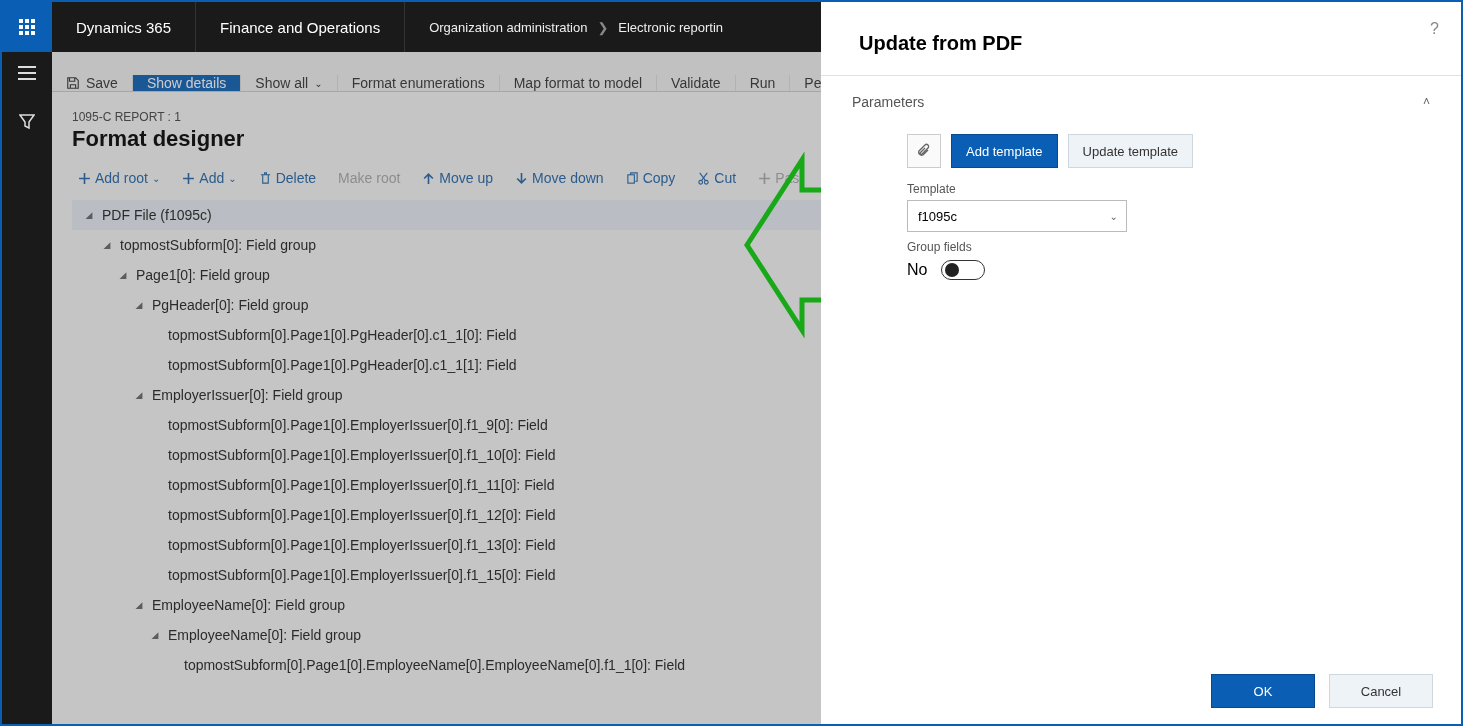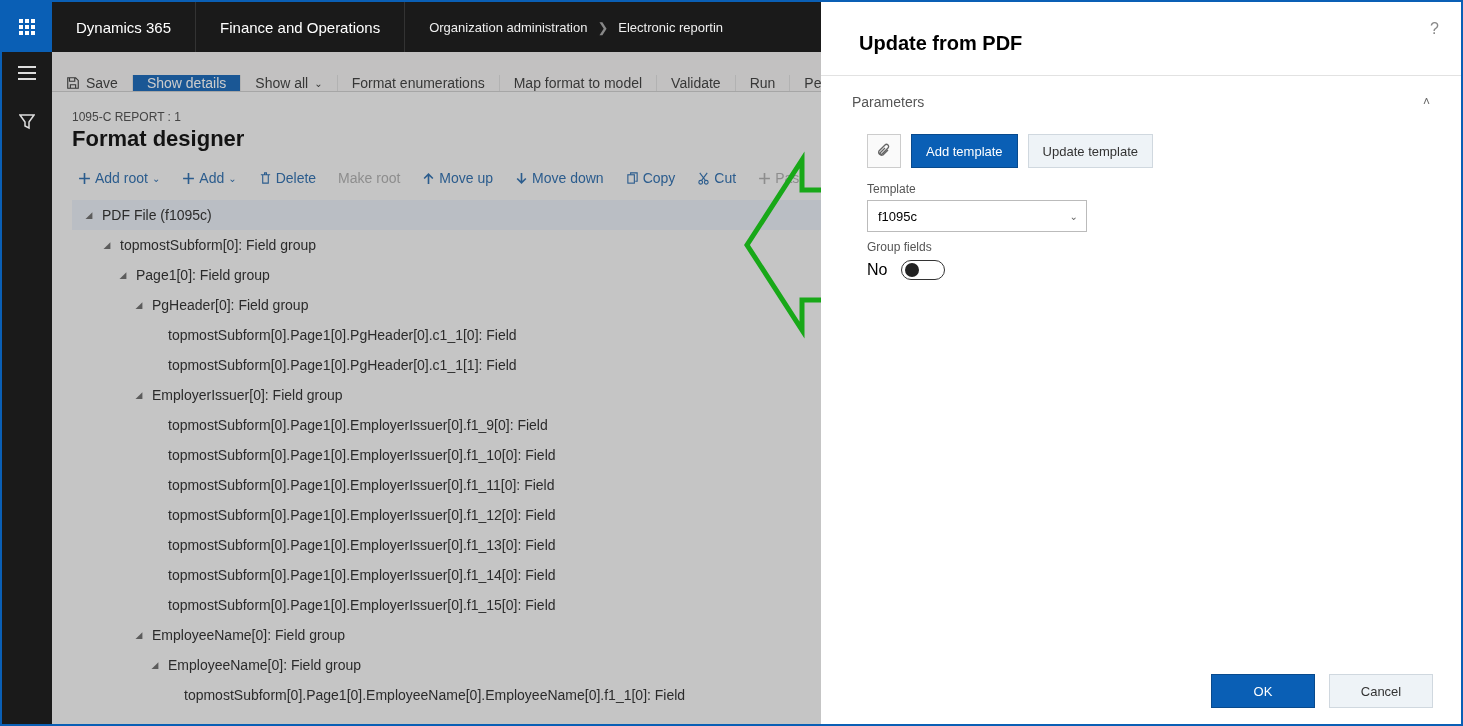--- a/index.html
+++ b/index.html
@@ -46,21 +46,21 @@
 
 
 .scrim { position: absolute; top: 50px; left: 50px; right: 0; bottom: 0; background: rgba(70,70,70,0.28); pointer-events: none; }
 
 
 .panel { position: absolute; top: 0; right: 0; bottom: 0; width: 640px; background: #fff; display: flex; flex-direction: column; }
 .panel .help { position: absolute; top: 18px; right: 22px; color: #888; font-size: 16px; cursor: pointer; }
 .panel h2 { font-size: 20px; font-weight: 600; padding: 30px 38px 20px; }
 .panel hr { border: none; border-top: 1px solid #e2e2e2; }
 .section-head { display: flex; justify-content: space-between; align-items: center; padding: 18px 31px 10px; font-size: 14px; color: #555; cursor: pointer; }
-.section-body { padding: 6px 46px; }
+.section-body { padding: 6px 46px; margin-left: 40px; }
 .btnrow { display: flex; align-items: center; gap: 10px; margin: 8px 0 14px; }
 .btnrow .attach { width: 34px; height: 34px; border: 1px solid #ccc; display: flex; align-items: center; justify-content: center; background: #fafafa; cursor: pointer; }
 .btnrow .pbtn { height: 34px; padding: 0 14px; font-size: 13px; display: flex; align-items: center; cursor: pointer; }
 .btnrow .primary { background: #0a5fb5; color: #fff; border: 1px solid #084a8d; }
 .btnrow .secondary { background: #eef3f7; color: #333; border: 1px solid #d0d8df; }
 .field label { font-size: 12px; color: #555; display: block; margin: 8px 0 4px; }
 .select { position: relative; width: 220px; height: 32px; border: 1px solid #bbb; display: flex; align-items: center; padding: 0 28px 0 10px; font-size: 13px; cursor: pointer; background: #fff; }
 .select .chev2 { position: absolute; right: 8px; font-size: 10px; color: #666; }
 .toggle-wrap { display: flex; align-items: center; gap: 14px; margin-top: 6px; }
 .toggle { width: 44px; height: 20px; border: 1px solid #333; border-radius: 999px; position: relative; cursor: pointer; background: #fff; }
@@ -248,24 +248,20 @@
       <div class="row leaf" style="--indent: 76px;">
         <span class="tw">◢</span>
         <span>topmostSubform[0].Page1[0].EmployerIssuer[0].f1_12[0]: Field</span>
       </div>
       <div class="row leaf" style="--indent: 76px;">
         <span class="tw">◢</span>
         <span>topmostSubform[0].Page1[0].EmployerIssuer[0].f1_13[0]: Field</span>
       </div>
       <div class="row leaf" style="--indent: 76px;">
         <span class="tw">◢</span>
-        <span>topmostSubform[0].Page1[0].EmployerIssuer[0].f1_14[0]: Field</span>
-      </div>
-      <div class="row leaf" style="--indent: 76px;">
-        <span class="tw">◢</span>
         <span>topmostSubform[0].Page1[0].EmployerIssuer[0].f1_15[0]: Field</span>
       </div>
       <div class="row" style="--indent: 60px;">
         <span class="tw">◢</span>
         <span>EmployeeName[0]: Field group</span>
       </div>
       <div class="row" style="--indent: 76px;">
         <span class="tw">◢</span>
         <span>EmployeeName[0]: Field group</span>
       </div>

